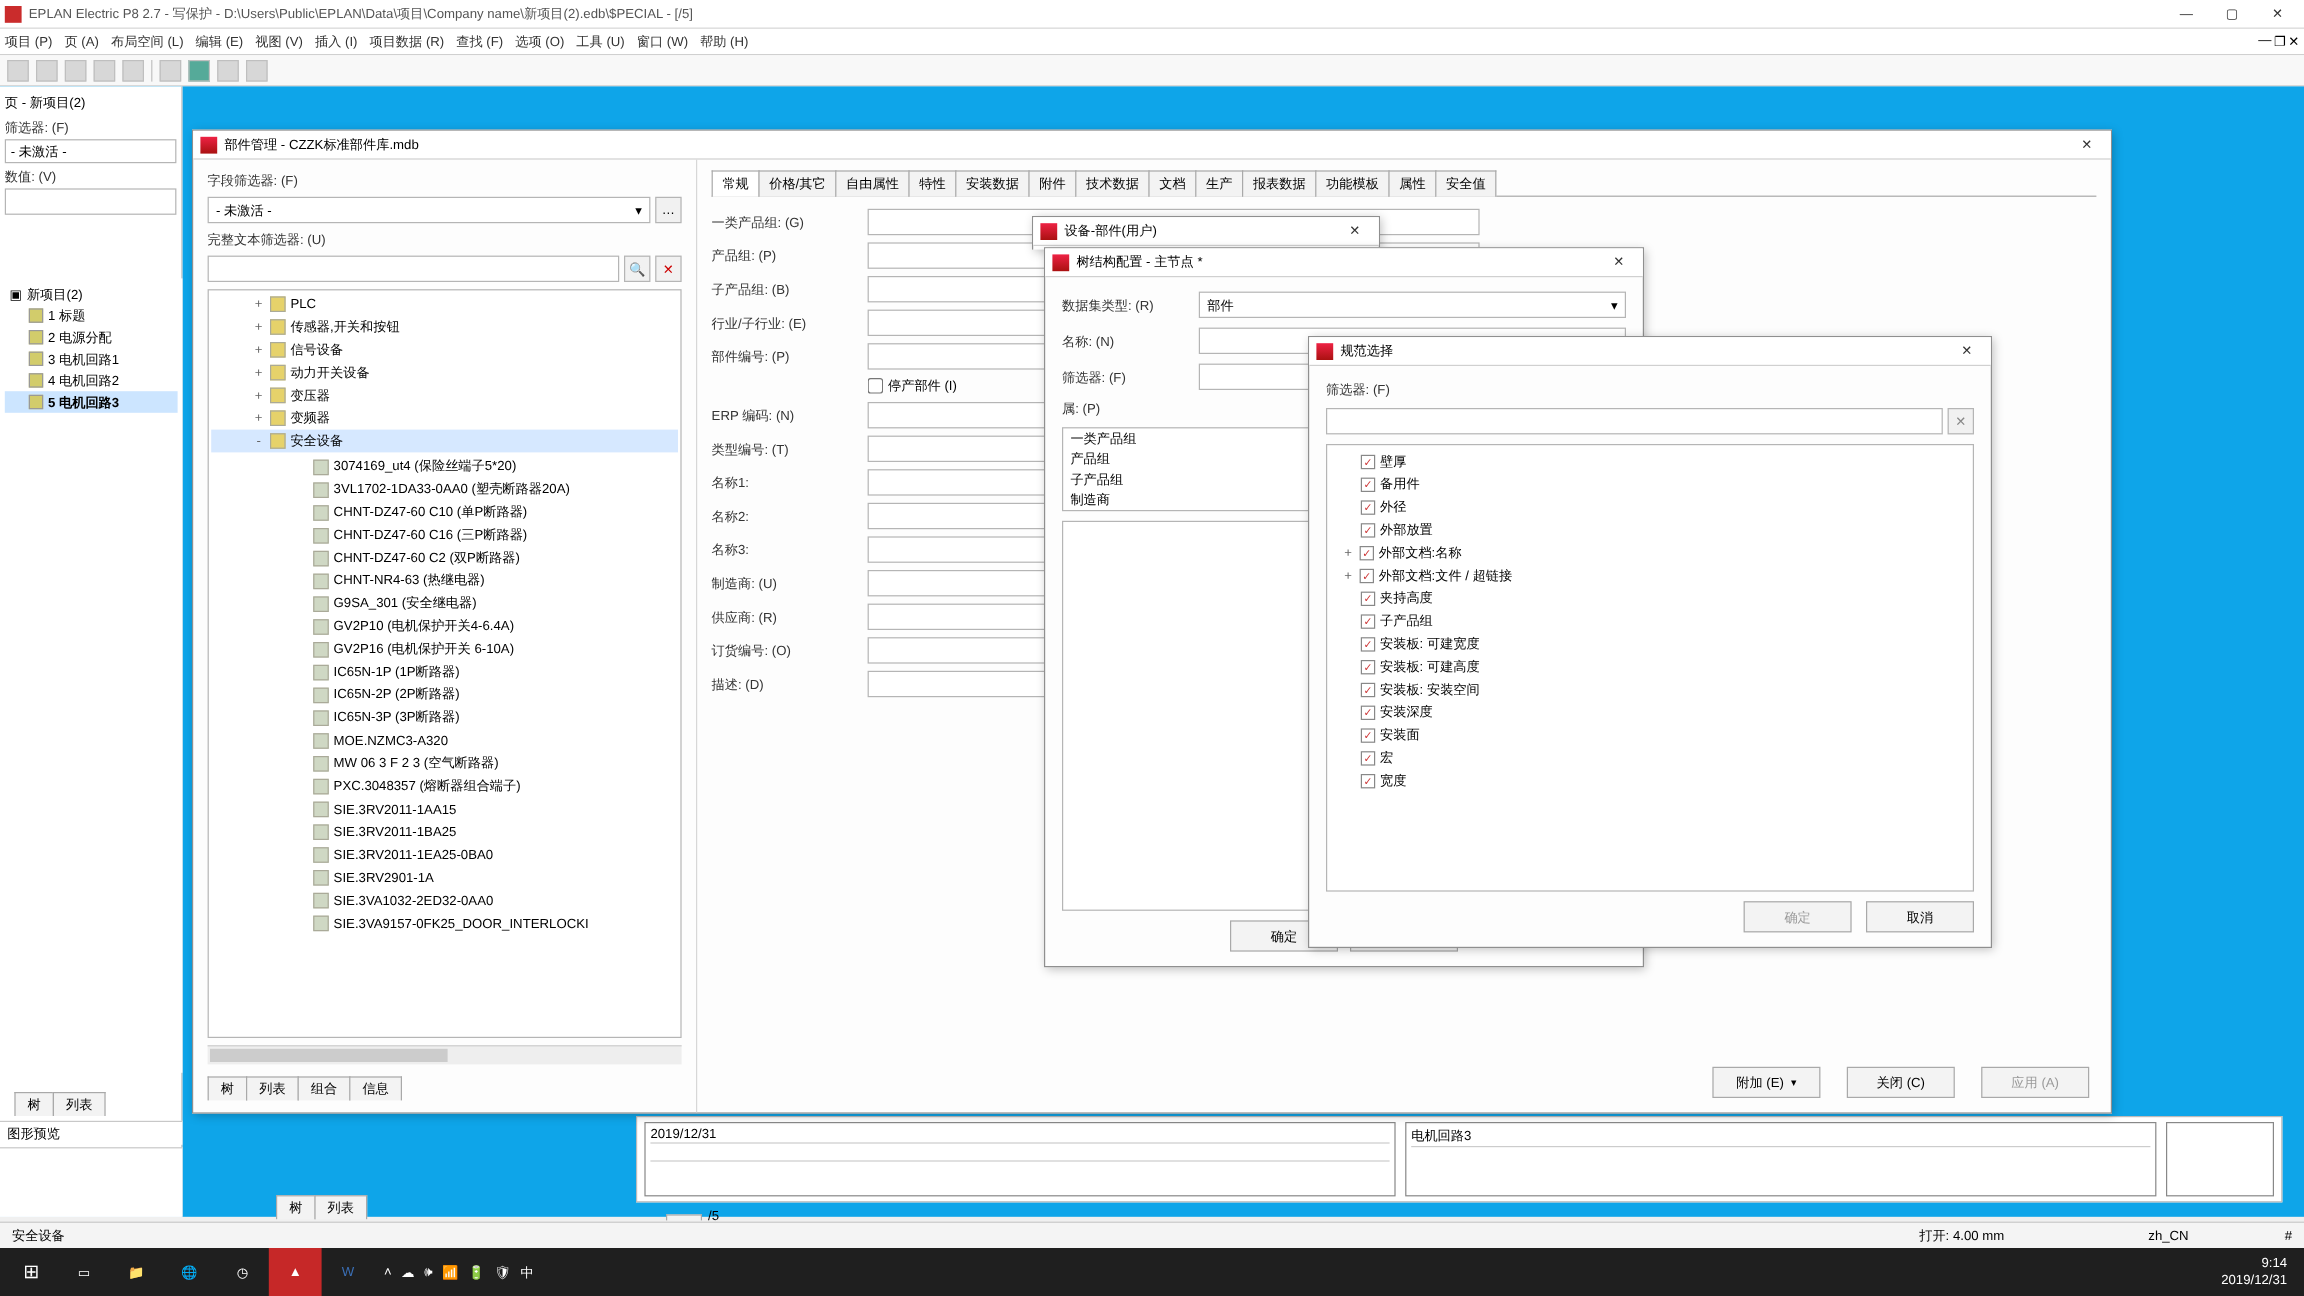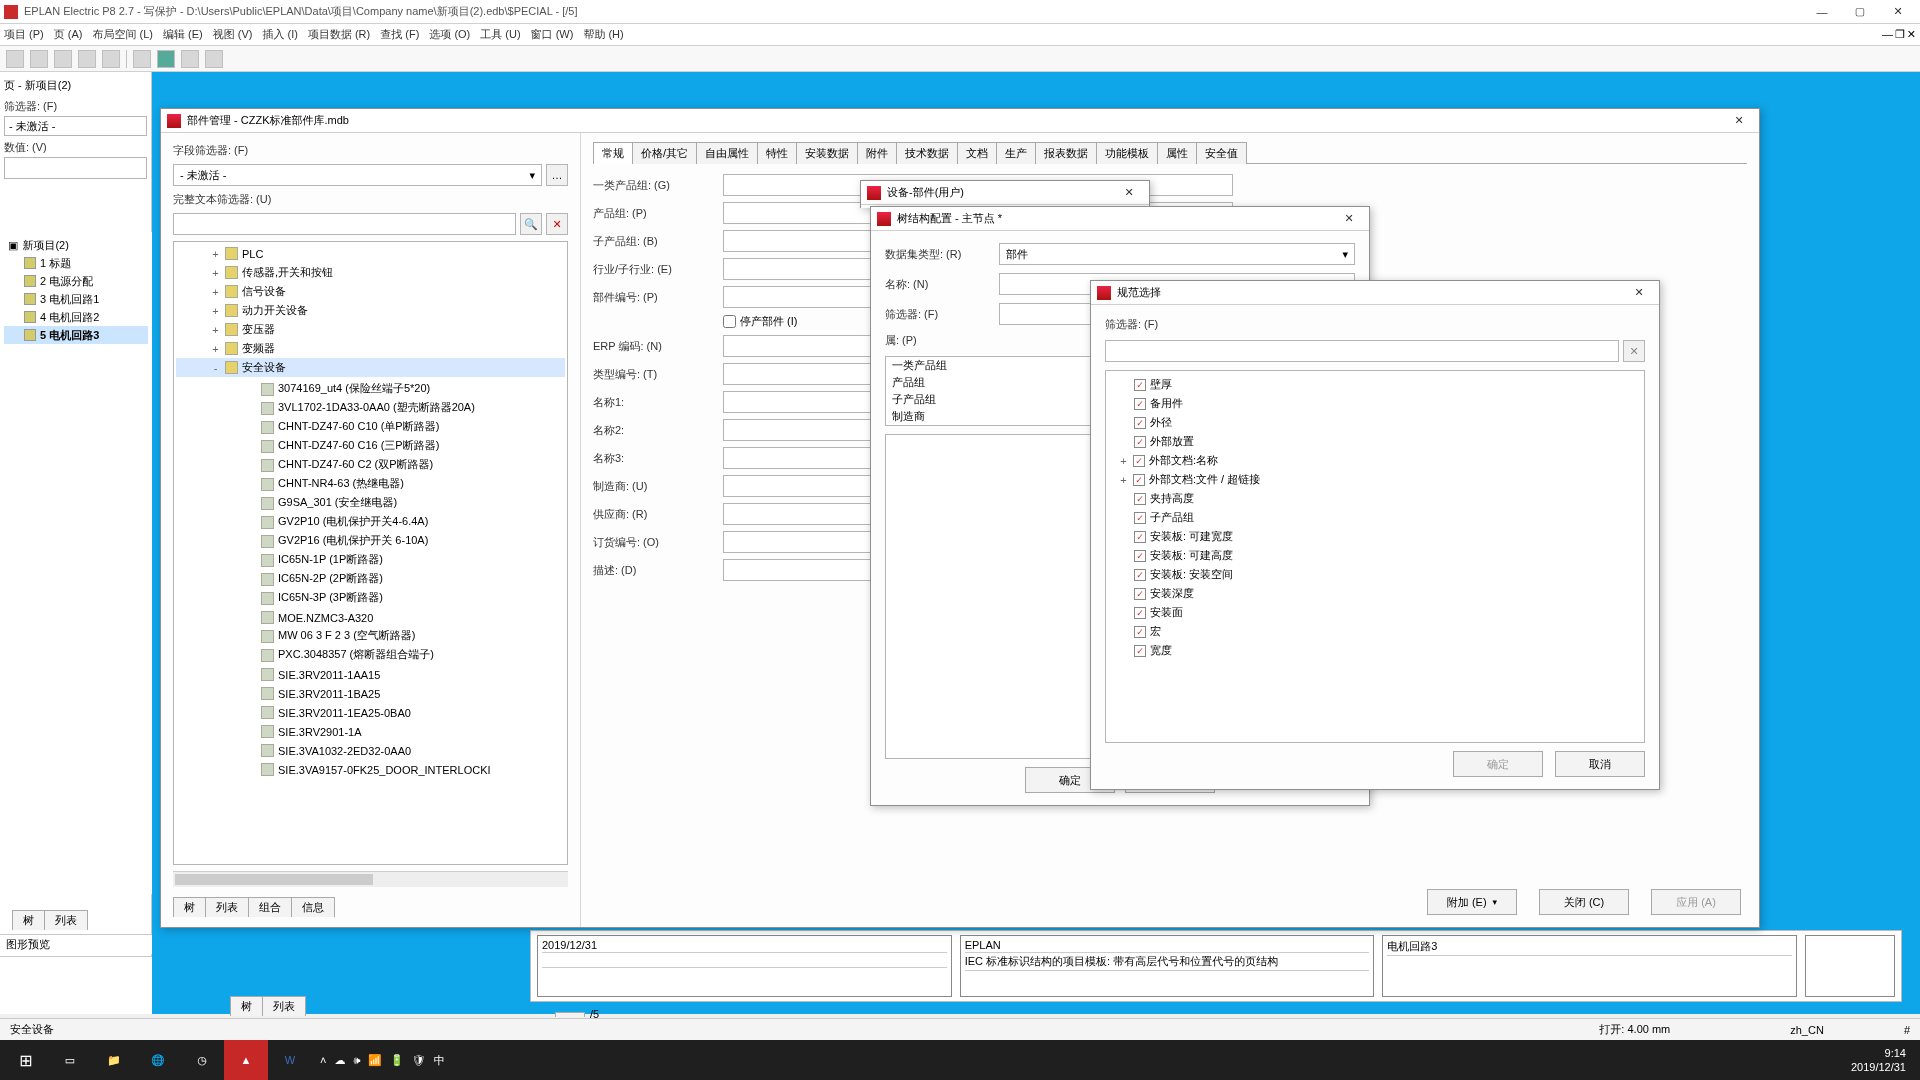--- a/index.html
+++ b/index.html
@@ -196,24 +196,20 @@
   </div>
   <div class="preview-title">图形预览</div>
   <div class="preview-box"></div>
 
   <div class="drawing-strip">
     <div class="block">
       <div class="cell">2019/12/31</div>
       <div class="cell">&nbsp;</div>
     </div>
     <div class="block">
-      <div class="cell">EPLAN</div>
-      <div class="cell">IEC 标准标识结构的项目模板: 带有高层代号和位置代号的页结构</div>
-    </div>
-    <div class="block">
       <div class="cell">电机回路3</div>
     </div>
     <div class="block" style="flex:0 0 90px"></div>
   </div>
   <div class="mini-tabs">
     <div class="ptab">树</div>
     <div class="ptab">列表</div>
   </div>
   <div class="page-ind">
     <div class="ptab" style="width:30px"></div>

